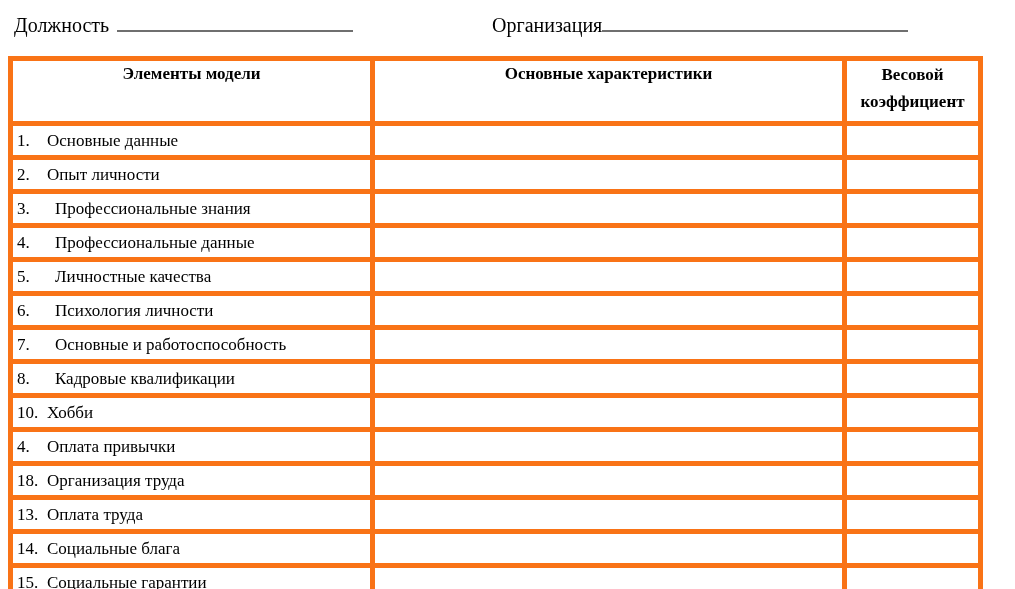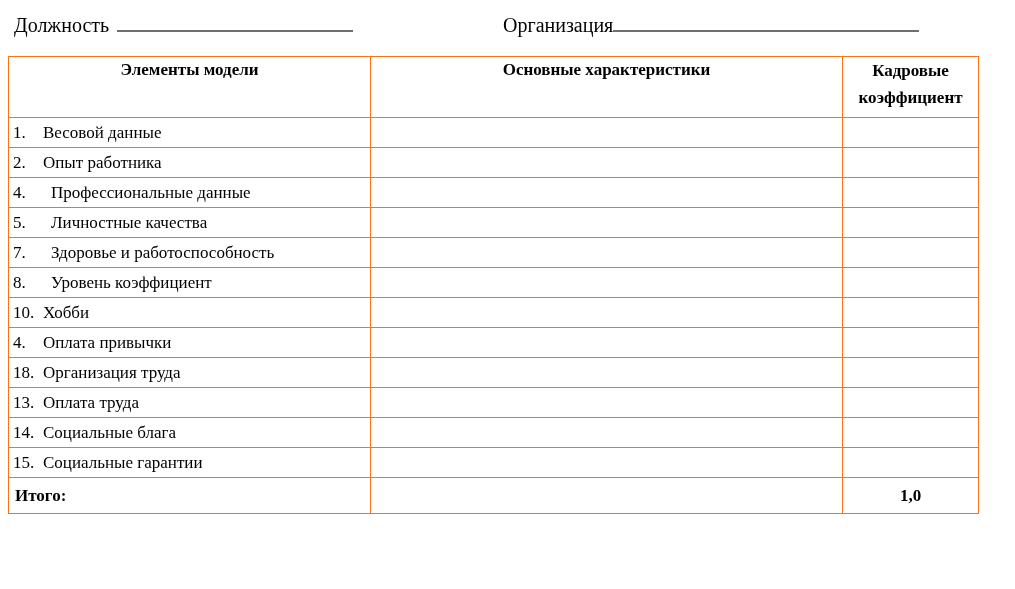--- a/index.html
+++ b/index.html
@@ -43,21 +43,21 @@
   }
   .field-rule {
     display: inline-block;
     border-bottom: 2px solid #6f6f6f;
     height: 20px;
   }
 
   .field-position { position: absolute; left: 14px; top: 4px; }
   .field-position .field-rule { width: 236px; margin-left: 8px; }
 
-  .field-org { position: absolute; left: 503px; top: 4px; }
+  .field-org { position: absolute; left: 492px; top: 4px; }
   .field-org .field-rule { width: 306px; margin-left: 0px; }
 
   
   .table-wrap {
     position: absolute;
     left: 8px;
     top: 56px;
     width: 970px;
   }
   table.model-table {
@@ -65,21 +65,21 @@
     table-layout: fixed;
     width: 970px;
     background: #ffffff;
   }
   table.model-table col.c1 { width: 362px; }
   table.model-table col.c2 { width: 472px; }
   table.model-table col.c3 { width: 136px; }
 
   table.model-table th,
   table.model-table td {
-    border: 1px solid #f97316;
+    border: 5px solid #f97316;
     padding: 0;
     vertical-align: top;
   }
 
   thead th {
     height: 60px;
     font-weight: bold;
     font-size: 17px;
     text-align: center;
     vertical-align: top;
@@ -158,73 +158,87 @@
         <col class="c1">
           <col class="c2">
           <col class="c3">
       </colgroup>
 
       <thead>
         <tr>
           <th class="th-elements">Элементы модели</th>
           <th class="th-characteristics">Основные характеристики</th>
           <th class="th-weight">
-            <span>Кадровые</span><br>
+            <span>Весовой</span><br>
             <span>коэффициент</span>
           </th>
         </tr>
       </thead>
 
       <tbody>
 
         <tr>
           <td class="cell-item indent-sm">
-            <span class="item-num">1.</span><span class="item-label">Весовой данные</span>
-          </td>
-          <td class="cell-blank"></td>
-          <td class="cell-blank"></td>
-        </tr>
-
-        <tr>
-          <td class="cell-item indent-sm">
-            <span class="item-num">2.</span><span class="item-label">Опыт работника</span>
-          </td>
-          <td class="cell-blank"></td>
-          <td class="cell-blank"></td>
-        </tr>
-
+            <span class="item-num">1.</span><span class="item-label">Основные данные</span>
+          </td>
+          <td class="cell-blank"></td>
+          <td class="cell-blank"></td>
+        </tr>
+
+        <tr>
+          <td class="cell-item indent-sm">
+            <span class="item-num">2.</span><span class="item-label">Опыт личности</span>
+          </td>
+          <td class="cell-blank"></td>
+          <td class="cell-blank"></td>
+        </tr>
+
+        <tr>
+          <td class="cell-item indent-lg">
+            <span class="item-num">3.</span><span class="item-label">Профессиональные знания</span>
+          </td>
+          <td class="cell-blank"></td>
+          <td class="cell-blank"></td>
+        </tr>
 
         <tr>
           <td class="cell-item indent-lg">
             <span class="item-num">4.</span><span class="item-label">Профессиональные данные</span>
           </td>
           <td class="cell-blank"></td>
           <td class="cell-blank"></td>
         </tr>
 
         <tr>
           <td class="cell-item indent-lg">
             <span class="item-num">5.</span><span class="item-label">Личностные качества</span>
           </td>
           <td class="cell-blank"></td>
           <td class="cell-blank"></td>
         </tr>
 
-
-        <tr>
-          <td class="cell-item indent-lg">
-            <span class="item-num">7.</span><span class="item-label">Здоровье и работоспособность</span>
-          </td>
-          <td class="cell-blank"></td>
-          <td class="cell-blank"></td>
-        </tr>
-
-        <tr>
-          <td class="cell-item indent-lg">
-            <span class="item-num">8.</span><span class="item-label">Уровень коэффициент</span>
+        <tr>
+          <td class="cell-item indent-lg">
+            <span class="item-num">6.</span><span class="item-label">Психология личности</span>
+          </td>
+          <td class="cell-blank"></td>
+          <td class="cell-blank"></td>
+        </tr>
+
+        <tr>
+          <td class="cell-item indent-lg">
+            <span class="item-num">7.</span><span class="item-label">Основные и работоспособность</span>
+          </td>
+          <td class="cell-blank"></td>
+          <td class="cell-blank"></td>
+        </tr>
+
+        <tr>
+          <td class="cell-item indent-lg">
+            <span class="item-num">8.</span><span class="item-label">Кадровые квалификации</span>
           </td>
           <td class="cell-blank"></td>
           <td class="cell-blank"></td>
         </tr>
 
 
         <tr>
           <td class="cell-item indent-sm">
             <span class="item-num">10.</span><span class="item-label">Хобби</span>
           </td>

